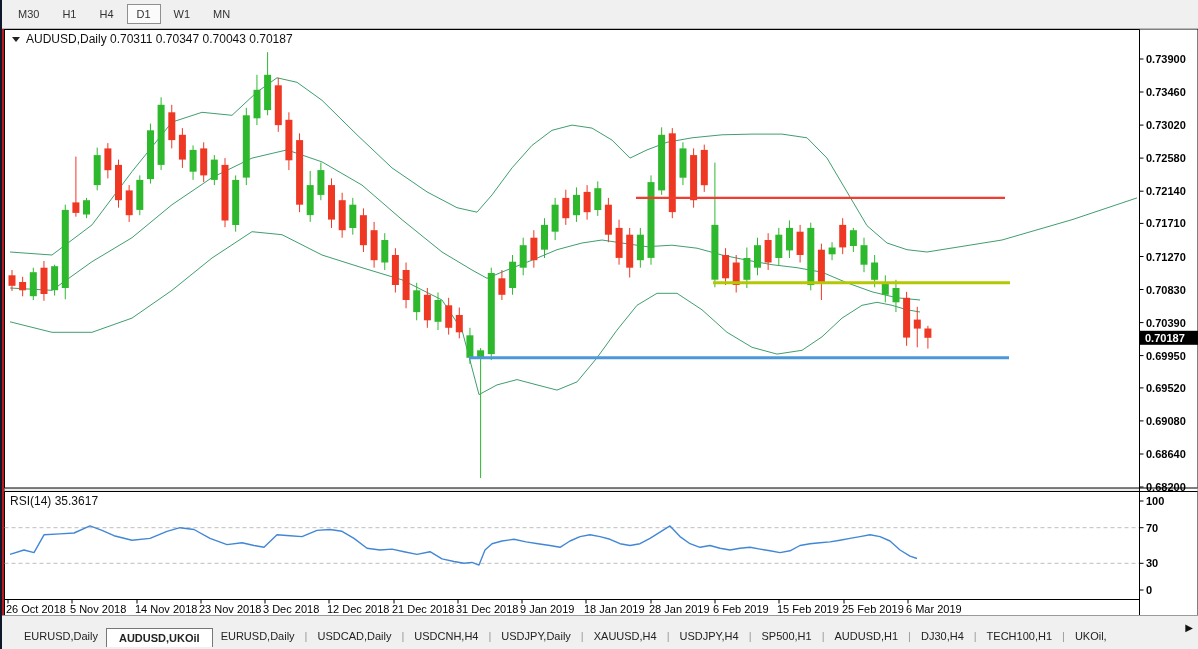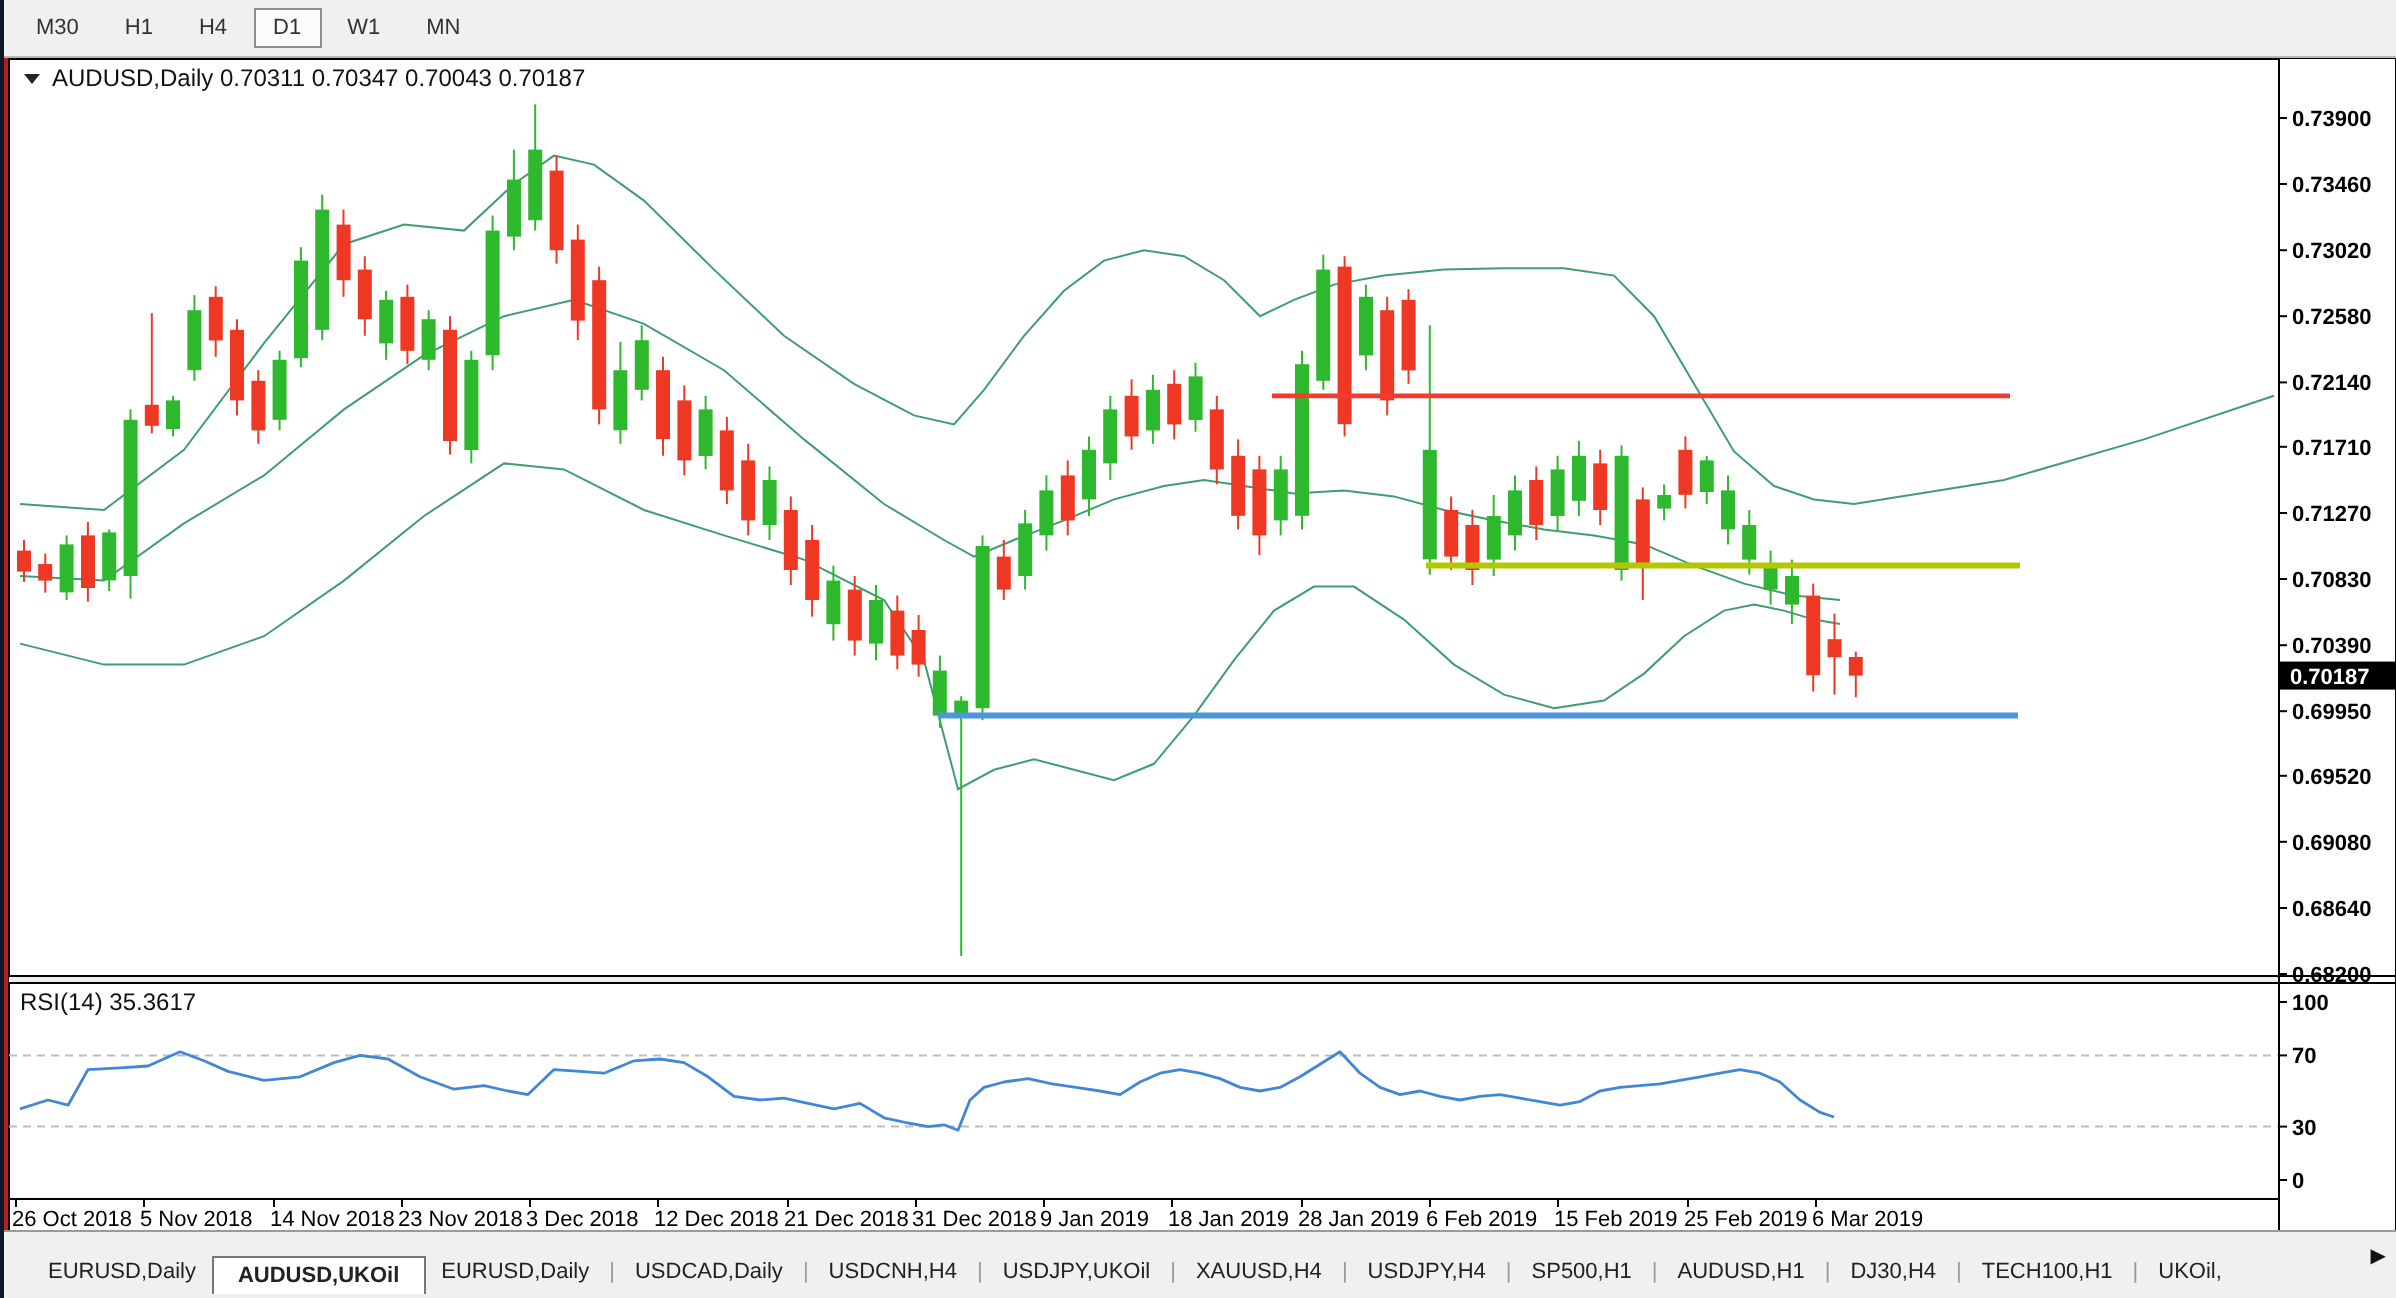--- a/index.html
+++ b/index.html
@@ -320,21 +320,21 @@
   <div id="tab-bar">
     <div id="tab-row">
         <div class="tab">EURUSD,Daily</div>
         <div class="tab active">AUDUSD,UKOil</div>
         <div class="tab">EURUSD,Daily</div>
         <span class="tab-sep">|</span>
         <div class="tab">USDCAD,Daily</div>
         <span class="tab-sep">|</span>
         <div class="tab">USDCNH,H4</div>
         <span class="tab-sep">|</span>
-        <div class="tab">USDJPY,UKOil</div>
+        <div class="tab">USDJPY,Daily</div>
         <span class="tab-sep">|</span>
         <div class="tab">XAUUSD,H4</div>
         <span class="tab-sep">|</span>
         <div class="tab">USDJPY,H4</div>
         <span class="tab-sep">|</span>
         <div class="tab">SP500,H1</div>
         <span class="tab-sep">|</span>
         <div class="tab">AUDUSD,H1</div>
         <span class="tab-sep">|</span>
         <div class="tab">DJ30,H4</div>

